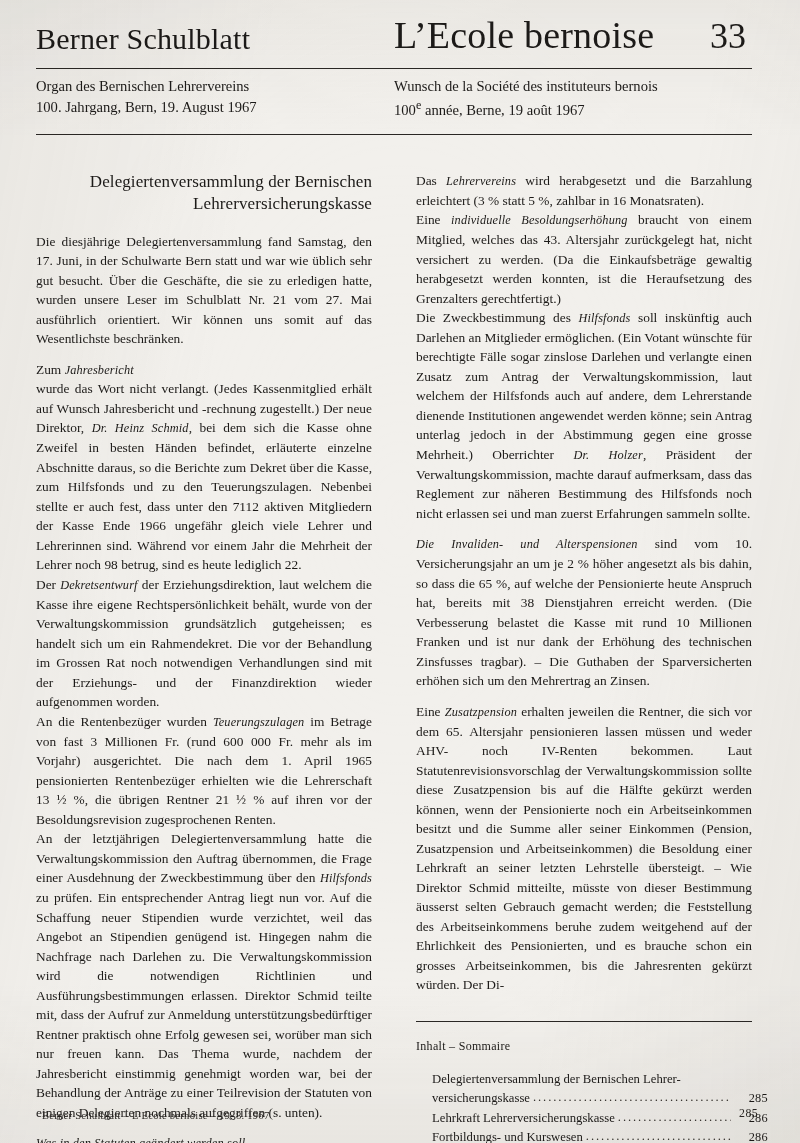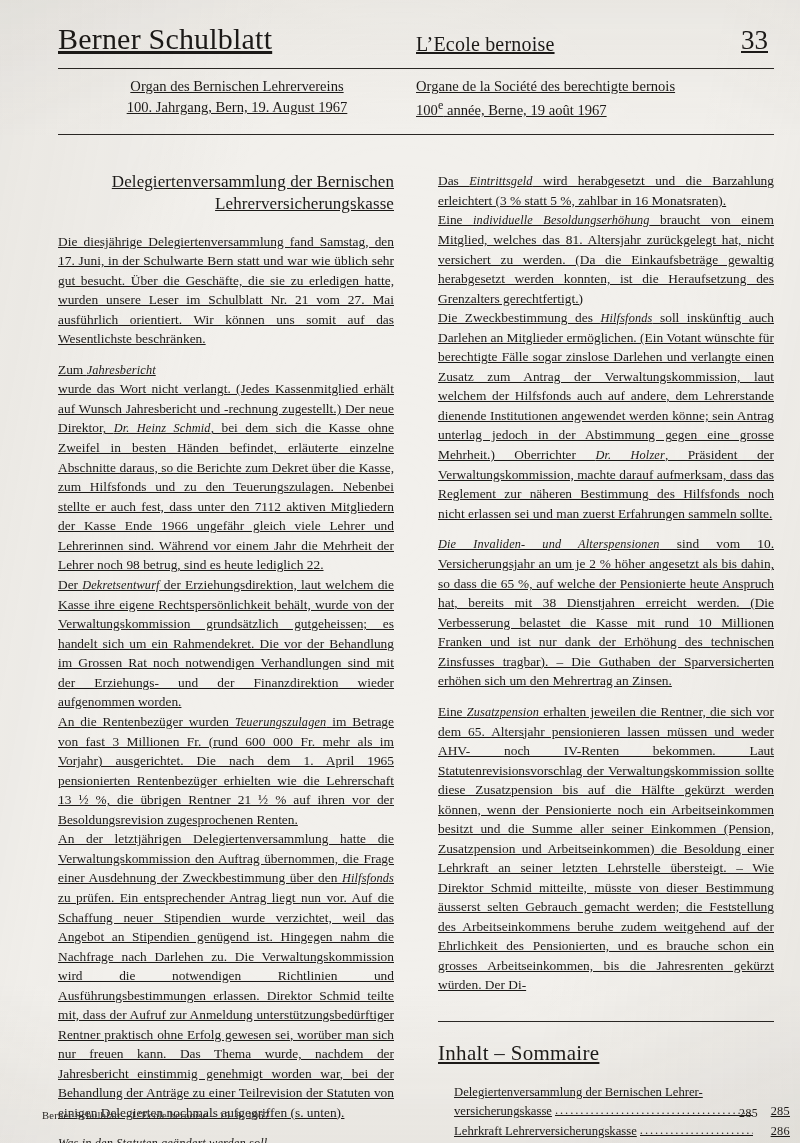--- a/index.html
+++ b/index.html
@@ -28,52 +28,51 @@
     background:
       radial-gradient(ellipse at 50% 45%, rgba(255,255,255,0.22) 0%, rgba(255,255,255,0) 62%),
       linear-gradient(100deg, rgba(150,145,135,0.10) 0%, rgba(255,255,255,0) 28%, rgba(255,255,255,0) 72%, rgba(150,145,135,0.10) 100%),
       linear-gradient(0deg, rgba(160,155,145,0.12) 0%, rgba(255,255,255,0) 14%, rgba(255,255,255,0) 88%, rgba(160,155,145,0.10) 100%);
     mix-blend-mode: multiply;
     opacity: 0.85;
   }
 
   .content {
     position: absolute;
-    left: 58px;
+    left: 36px;
     top: 0;
     width: 716px;
     height: 954px;
-    text-decoration: underline;
   }
 
   
   .masthead {
     display: flex;
     align-items: flex-end;
     padding-top: 8px;
     height: 46px;
   }
   .masthead-left {
     width: 358px;
     font-size: 30px;
     line-height: 1;
     letter-spacing: 0.2px;
     font-weight: 400;
   }
   .masthead-right {
     flex: 1;
-    font-size: 20px;
+    font-size: 38px;
     line-height: 1;
     letter-spacing: 0.2px;
     font-weight: 400;
   }
   .masthead-pageno {
     width: 86px;
     text-align: right;
-    font-size: 27px;
+    font-size: 36px;
     line-height: 1;
     padding-right: 6px;
     font-family: "Liberation Serif", "DejaVu Serif", serif;
   }
 
   .rule {
     height: 0;
     border-top: 1.3px solid #2a2724;
     margin: 0;
   }
@@ -83,21 +82,21 @@
   
   .subhead {
     display: flex;
     padding-top: 7px;
     padding-bottom: 5px;
   }
   .subhead-col {
     font-size: 14.6px;
     line-height: 1.47;
   }
-  .subhead-col.left { width: 358px; text-align: center; }
+  .subhead-col.left { width: 358px; }
   .subhead-col.right { flex: 1; }
 
   
   .columns {
     display: flex;
     margin-top: 36px;
     height: 900px;
   }
   .col {
     width: 336px;
@@ -139,21 +138,21 @@
     letter-spacing: 0.15px;
   }
 
   
   .toc-block { margin-top: 26px; }
   .toc-rule {
     border-top: 1.3px solid #2a2724;
     margin-bottom: 16px;
   }
   .toc-title {
-    font-size: 21px;
+    font-size: 12px;
     font-weight: 400;
     margin: 0 0 15px 0;
     letter-spacing: 0.3px;
   }
   .toc-list {
     list-style: none;
     margin: 0;
     padding: 0;
     font-size: 12.7px;
     line-height: 1.52;
@@ -221,21 +220,21 @@
     </div>
 
     <div class="rule rule-top"></div>
 
     <div class="subhead">
       <div class="subhead-col left">
         <div>Organ des Bernischen Lehrervereins</div>
         <div>100. Jahrgang, Bern, 19. August 1967</div>
       </div>
       <div class="subhead-col right">
-        <div>Organe de la Société des berechtigte bernois</div>
+        <div>Wunsch de la Société des instituteurs bernois</div>
         <div><span>100<sup>e</sup> année, Berne, 19 août 1967</span></div>
       </div>
     </div>
 
     <div class="rule rule-bottom"></div>
 
     <div class="columns">
 
       <div class="col left">
 
@@ -252,23 +251,23 @@
         <p><span>An die Rentenbezüger wurden </span><em class="sm">Teuerungszulagen</em><span> im Betrage von fast 3 Millionen Fr. (rund 600 000 Fr. mehr als im Vorjahr) ausgerichtet. Die nach dem 1. April 1965 pensionierten Rentenbezüger erhielten wie die Lehrerschaft 13 ½ %, die übrigen Rentner 21 ½ % auf ihren vor der Besoldungsrevision zugesprochenen Renten.</span></p>
 
         <p><span>An der letztjährigen Delegiertenversammlung hatte die Verwaltungskommission den Auftrag übernommen, die Frage einer Ausdehnung der Zweckbestimmung über den </span><em class="sm">Hilfsfonds</em><span> zu prüfen. Ein entsprechender Antrag liegt nun vor. Auf die Schaffung neuer Stipendien wurde verzichtet, weil das Angebot an Stipendien genügend ist. Hingegen nahm die Nachfrage nach Darlehen zu. Die Verwaltungskommission wird die notwendigen Richtlinien und Ausführungsbestimmungen erlassen. Direktor Schmid teilte mit, dass der Aufruf zur Anmeldung unterstützungsbedürftiger Rentner praktisch ohne Erfolg gewesen sei, worüber man sich nur freuen kann. Das Thema wurde, nachdem der Jahresbericht einstimmig genehmigt worden war, bei der Behandlung der Anträge zu einer Teilrevision der Statuten von einigen Delegierten nochmals aufgegriffen (s. unten).</span></p>
 
         <p class="subsec gap-before"><em class="sm">Was in den Statuten geändert werden soll</em></p>
 
       </div>
 
       <div class="col right">
 
-        <p><span>Das </span><em class="sm">Eintrittsgeld</em><span> wird herabgesetzt und die Barzahlung erleichtert (3 % statt 5 %, zahlbar in 16 Monatsraten).</span></p>
-
-        <p><span>Eine </span><em class="sm">individuelle Besoldungserhöhung</em><span> braucht von einem Mitglied, welches das 81. Altersjahr zurückgelegt hat, nicht versichert zu werden. (Da die Einkaufsbeträge gewaltig herabgesetzt werden konnten, ist die Heraufsetzung des Grenzalters gerechtfertigt.)</span></p>
+        <p><span>Das </span><em class="sm">Lehrervereins</em><span> wird herabgesetzt und die Barzahlung erleichtert (3 % statt 5 %, zahlbar in 16 Monatsraten).</span></p>
+
+        <p><span>Eine </span><em class="sm">individuelle Besoldungserhöhung</em><span> braucht von einem Mitglied, welches das 43. Altersjahr zurückgelegt hat, nicht versichert zu werden. (Da die Einkaufsbeträge gewaltig herabgesetzt werden konnten, ist die Heraufsetzung des Grenzalters gerechtfertigt.)</span></p>
 
         <p><span>Die Zweckbestimmung des </span><em class="sm">Hilfsfonds</em><span> soll inskünftig auch Darlehen an Mitglieder ermöglichen. (Ein Votant wünschte für berechtigte Fälle sogar zinslose Darlehen und verlangte einen Zusatz zum Antrag der Verwaltungskommission, laut welchem der Hilfsfonds auch auf andere, dem Lehrerstande dienende Institutionen angewendet werden könne; sein Antrag unterlag jedoch in der Abstimmung gegen eine grosse Mehrheit.) Oberrichter </span><em class="sm">Dr. Holzer</em><span>, Präsident der Verwaltungskommission, machte darauf aufmerksam, dass das Reglement zur näheren Bestimmung des Hilfsfonds noch nicht erlassen sei und man zuerst Erfahrungen sammeln sollte.</span></p>
 
         <p class="gap-before"><em class="sm">Die Invaliden- und Alterspensionen</em><span> sind vom 10. Versicherungsjahr an um je 2 % höher angesetzt als bis dahin, so dass die 65 %, auf welche der Pensionierte heute Anspruch hat, bereits mit 38 Dienstjahren erreicht werden. (Die Verbesserung belastet die Kasse mit rund 10 Millionen Franken und ist nur dank der Erhöhung des technischen Zinsfusses tragbar). – Die Guthaben der Sparversicherten erhöhen sich um den Mehrertrag an Zinsen.</span></p>
 
         <p class="gap-before"><span>Eine </span><em class="sm">Zusatzpension</em><span> erhalten jeweilen die Rentner, die sich vor dem 65. Altersjahr pensionieren lassen müssen und weder AHV- noch IV-Renten bekommen. Laut Statutenrevisionsvorschlag der Verwaltungskommission sollte diese Zusatzpension bis auf die Hälfte gekürzt werden können, wenn der Pensionierte noch ein Arbeitseinkommen besitzt und die Summe aller seiner Einkommen (Pension, Zusatzpension und Arbeitseinkommen) die Besoldung einer Lehrkraft an seiner letzten Lehrstelle übersteigt. – Wie Direktor Schmid mitteilte, müsste von dieser Bestimmung äusserst selten Gebrauch gemacht werden; die Feststellung des Arbeitseinkommens beruhe zudem weitgehend auf der Ehrlichkeit des Pensionierten, und es brauche schon ein grosses Arbeitseinkommen, bis die Jahresrenten gekürzt würden. Der Di-</span></p>
 
         <div class="toc-block">
           <div class="toc-rule"></div>
           <h2 class="toc-title">Inhalt – Sommaire</h2>

